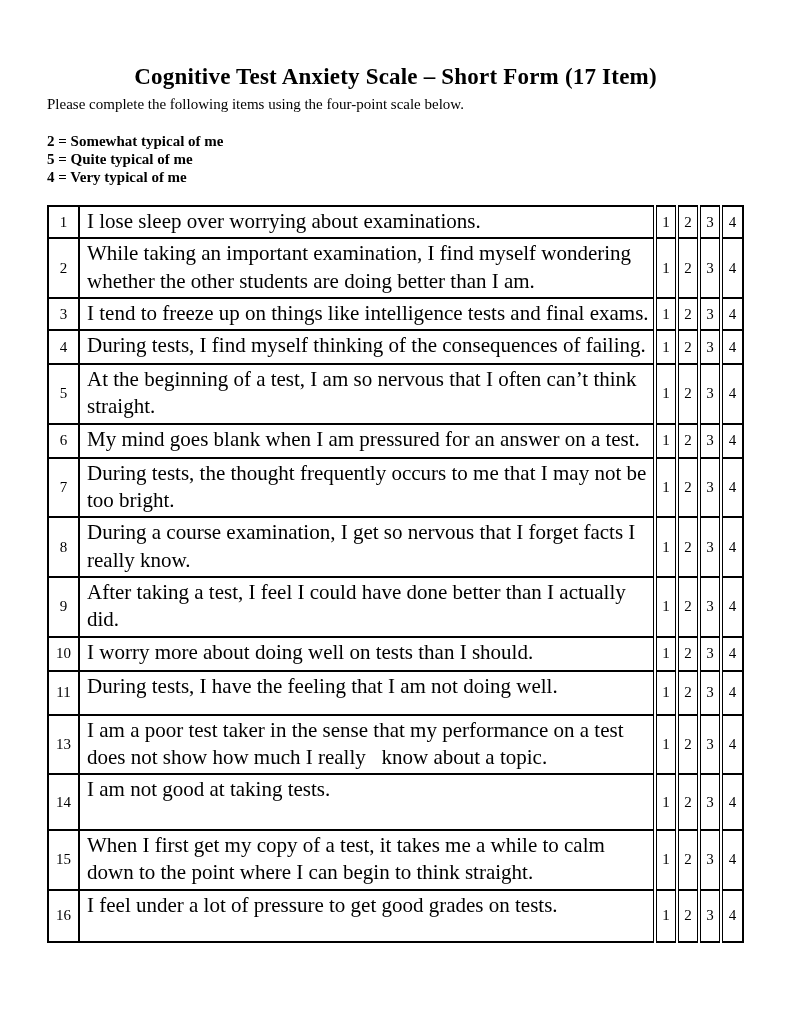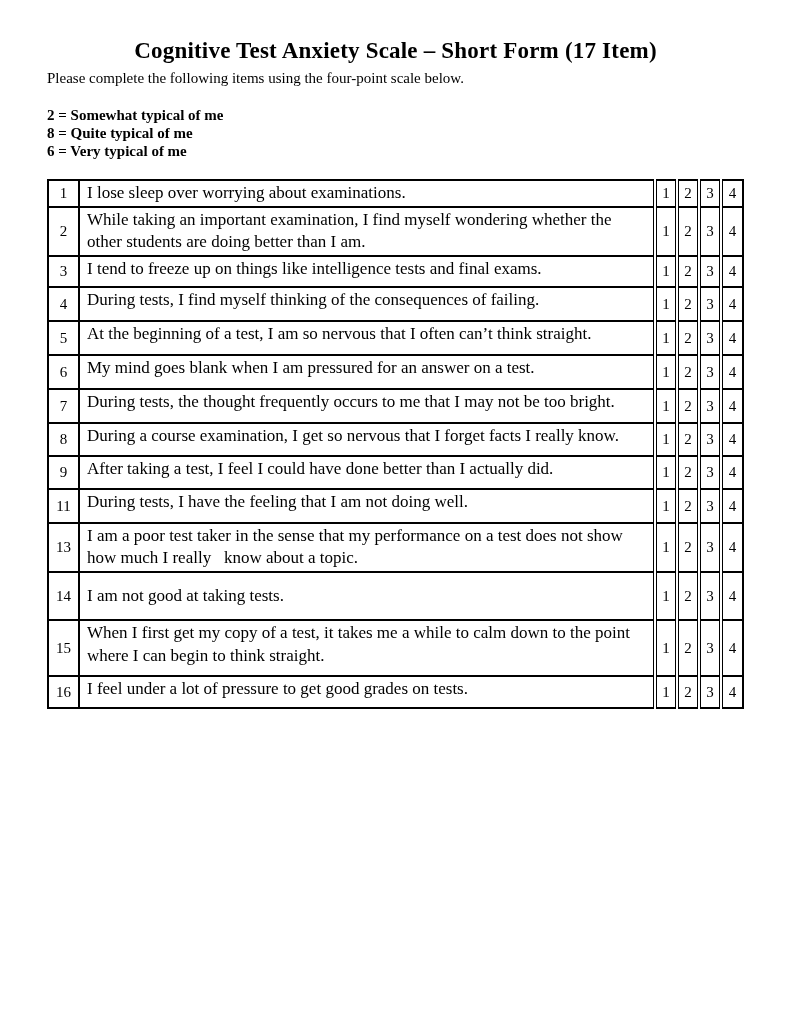--- a/index.html
+++ b/index.html
@@ -11,21 +11,21 @@
     width: 791px;
     height: 1024px;
     font-family: "Liberation Serif", "DejaVu Serif", serif;
     color: #000;
     overflow: hidden;
   }
   .page {
     box-sizing: border-box;
     width: 791px;
     height: 1024px;
-    padding: 38px 47px 0 47px;
+    padding: 64px 47px 0 47px;
   }
   .title {
     font-size: 23px;
     font-weight: bold;
     text-align: center;
     margin: 0 0 6px 0;
     letter-spacing: 0.2px;
   }
   .instructions {
     font-size: 15px;
@@ -50,21 +50,21 @@
     border: 2px solid #000;
     overflow: hidden;
   }
   td.cell-num {
     text-align: center;
     vertical-align: middle;
     font-size: 15px;
     padding: 0;
   }
   td.cell-text {
-    font-size: 17px;
+    font-size: 21px;
     line-height: 1.3;
     vertical-align: top;
     padding: 1px 4px 2px 7px;
     white-space: pre-wrap;
     border-right: 4px double #000;
   }
   td.cell-rating {
     text-align: center;
     vertical-align: middle;
     font-size: 15px;
@@ -99,22 +99,22 @@
 <body>
 
 <div class="page">
 
   <h1 class="title">Cognitive Test Anxiety Scale – Short Form (17 Item)</h1>
 
   <p class="instructions">Please complete the following items using the four-point scale below.</p>
 
   <div class="legend" id="legend">
       <div>2 = Somewhat typical of me</div>
-      <div>8 = Quite typical of me</div>
-      <div>6 = Very typical of me</div>
+      <div>5 = Quite typical of me</div>
+      <div>4 = Very typical of me</div>
     </div>
 
   <table class="items">
     <colgroup id="cols">
         <col class="c-num">
         <col class="c-text">
         <col class="c-rating">
         <col class="c-rating">
         <col class="c-rating">
         <col class="c-rating">
@@ -186,20 +186,28 @@
         </tr>
         <tr>
           <td class="cell-num">9</td>
           <td class="cell-text">After taking a test, I feel I could have done better than I actually did.</td>
           <td class="cell-rating first">1</td>
           <td class="cell-rating">2</td>
           <td class="cell-rating">3</td>
           <td class="cell-rating">4</td>
         </tr>
         <tr>
+          <td class="cell-num">10</td>
+          <td class="cell-text">I worry more about doing well on tests than I should.</td>
+          <td class="cell-rating first">1</td>
+          <td class="cell-rating">2</td>
+          <td class="cell-rating">3</td>
+          <td class="cell-rating">4</td>
+        </tr>
+        <tr>
           <td class="cell-num">11</td>
           <td class="cell-text">During tests, I have the feeling that I am not doing well.</td>
           <td class="cell-rating first">1</td>
           <td class="cell-rating">2</td>
           <td class="cell-rating">3</td>
           <td class="cell-rating">4</td>
         </tr>
         <tr>
           <td class="cell-num">13</td>
           <td class="cell-text">I am a poor test taker in the sense that my performance on a test does not show how much I really   know about a topic.</td>

